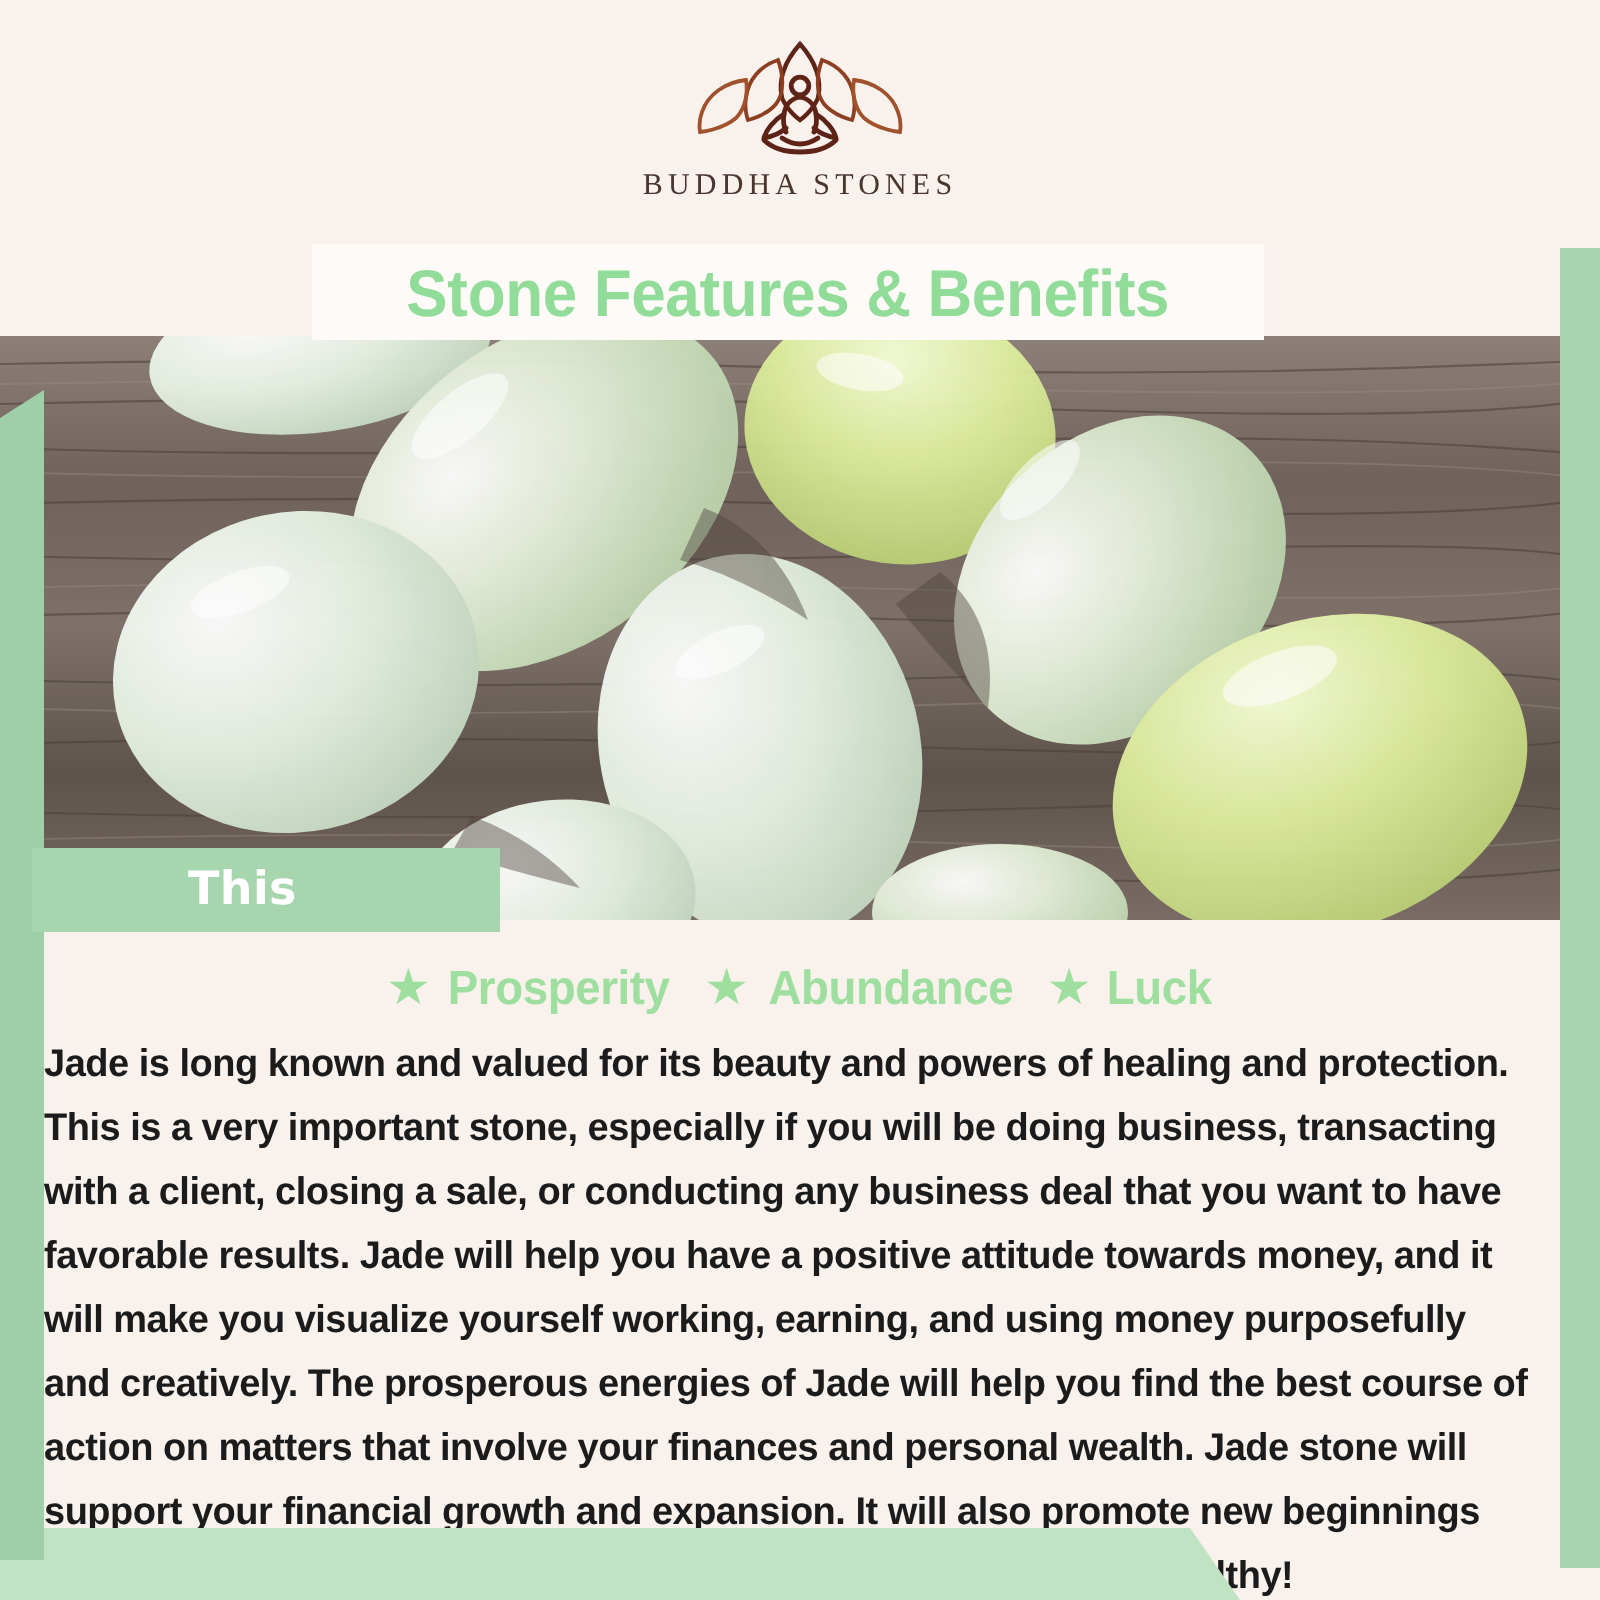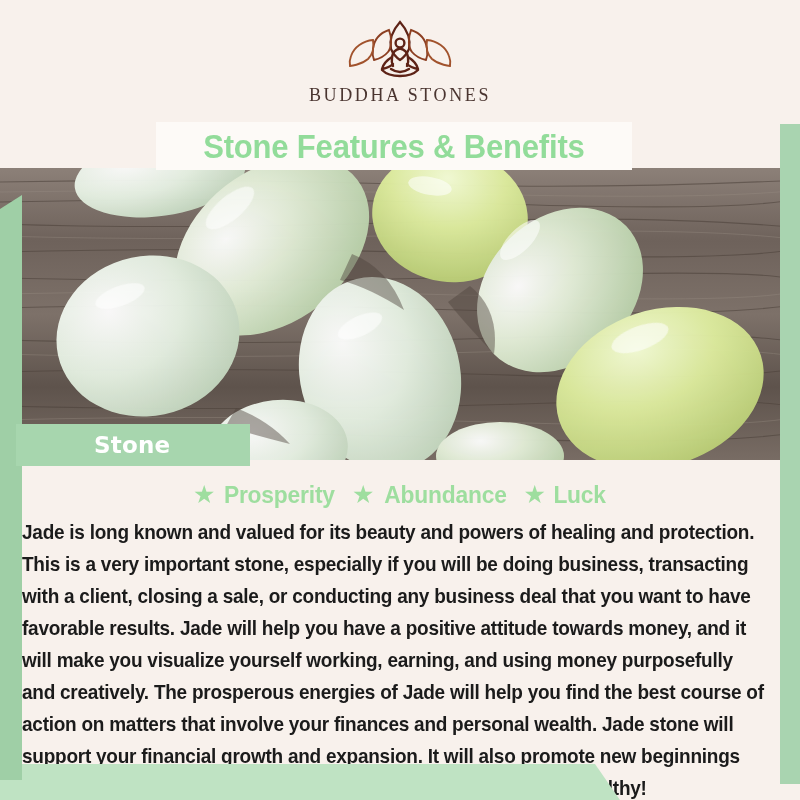--- a/index.html
+++ b/index.html
@@ -69,21 +69,21 @@
     z-index: 3;
   }
   .logo-mark {
     width: 116px;
     height: 64px;
     display: block;
   }
   .logo-word {
     margin-top: 5px;
     font-family: "Liberation Serif", serif;
-    font-size: 18px;
+    font-size: 15px;
     letter-spacing: 2.6px;
     color: #4a3530;
     font-weight: 400;
   }
 
   
   .title-banner {
     position: absolute;
     left: 156px;
     top: 122px;
@@ -305,21 +305,21 @@
 
   <div class="side-bar-left"></div>
   <div class="side-bar-right"></div>
   <div class="bottom-band"></div>
 
   <div class="title-banner">
     <div class="title-banner-text">Stone Features &amp; Benefits</div>
   </div>
 
   <div class="stone-tag">
-    <div class="stone-tag-text">Stone</div>
+    <div class="stone-tag-text">This</div>
   </div>
 
   <div class="content">
 
     <div class="keywords">
       <div class="keyword">
         <span class="keyword-star">★</span>
         <span class="keyword-label">Prosperity</span>
       </div>
       <div class="keyword">

